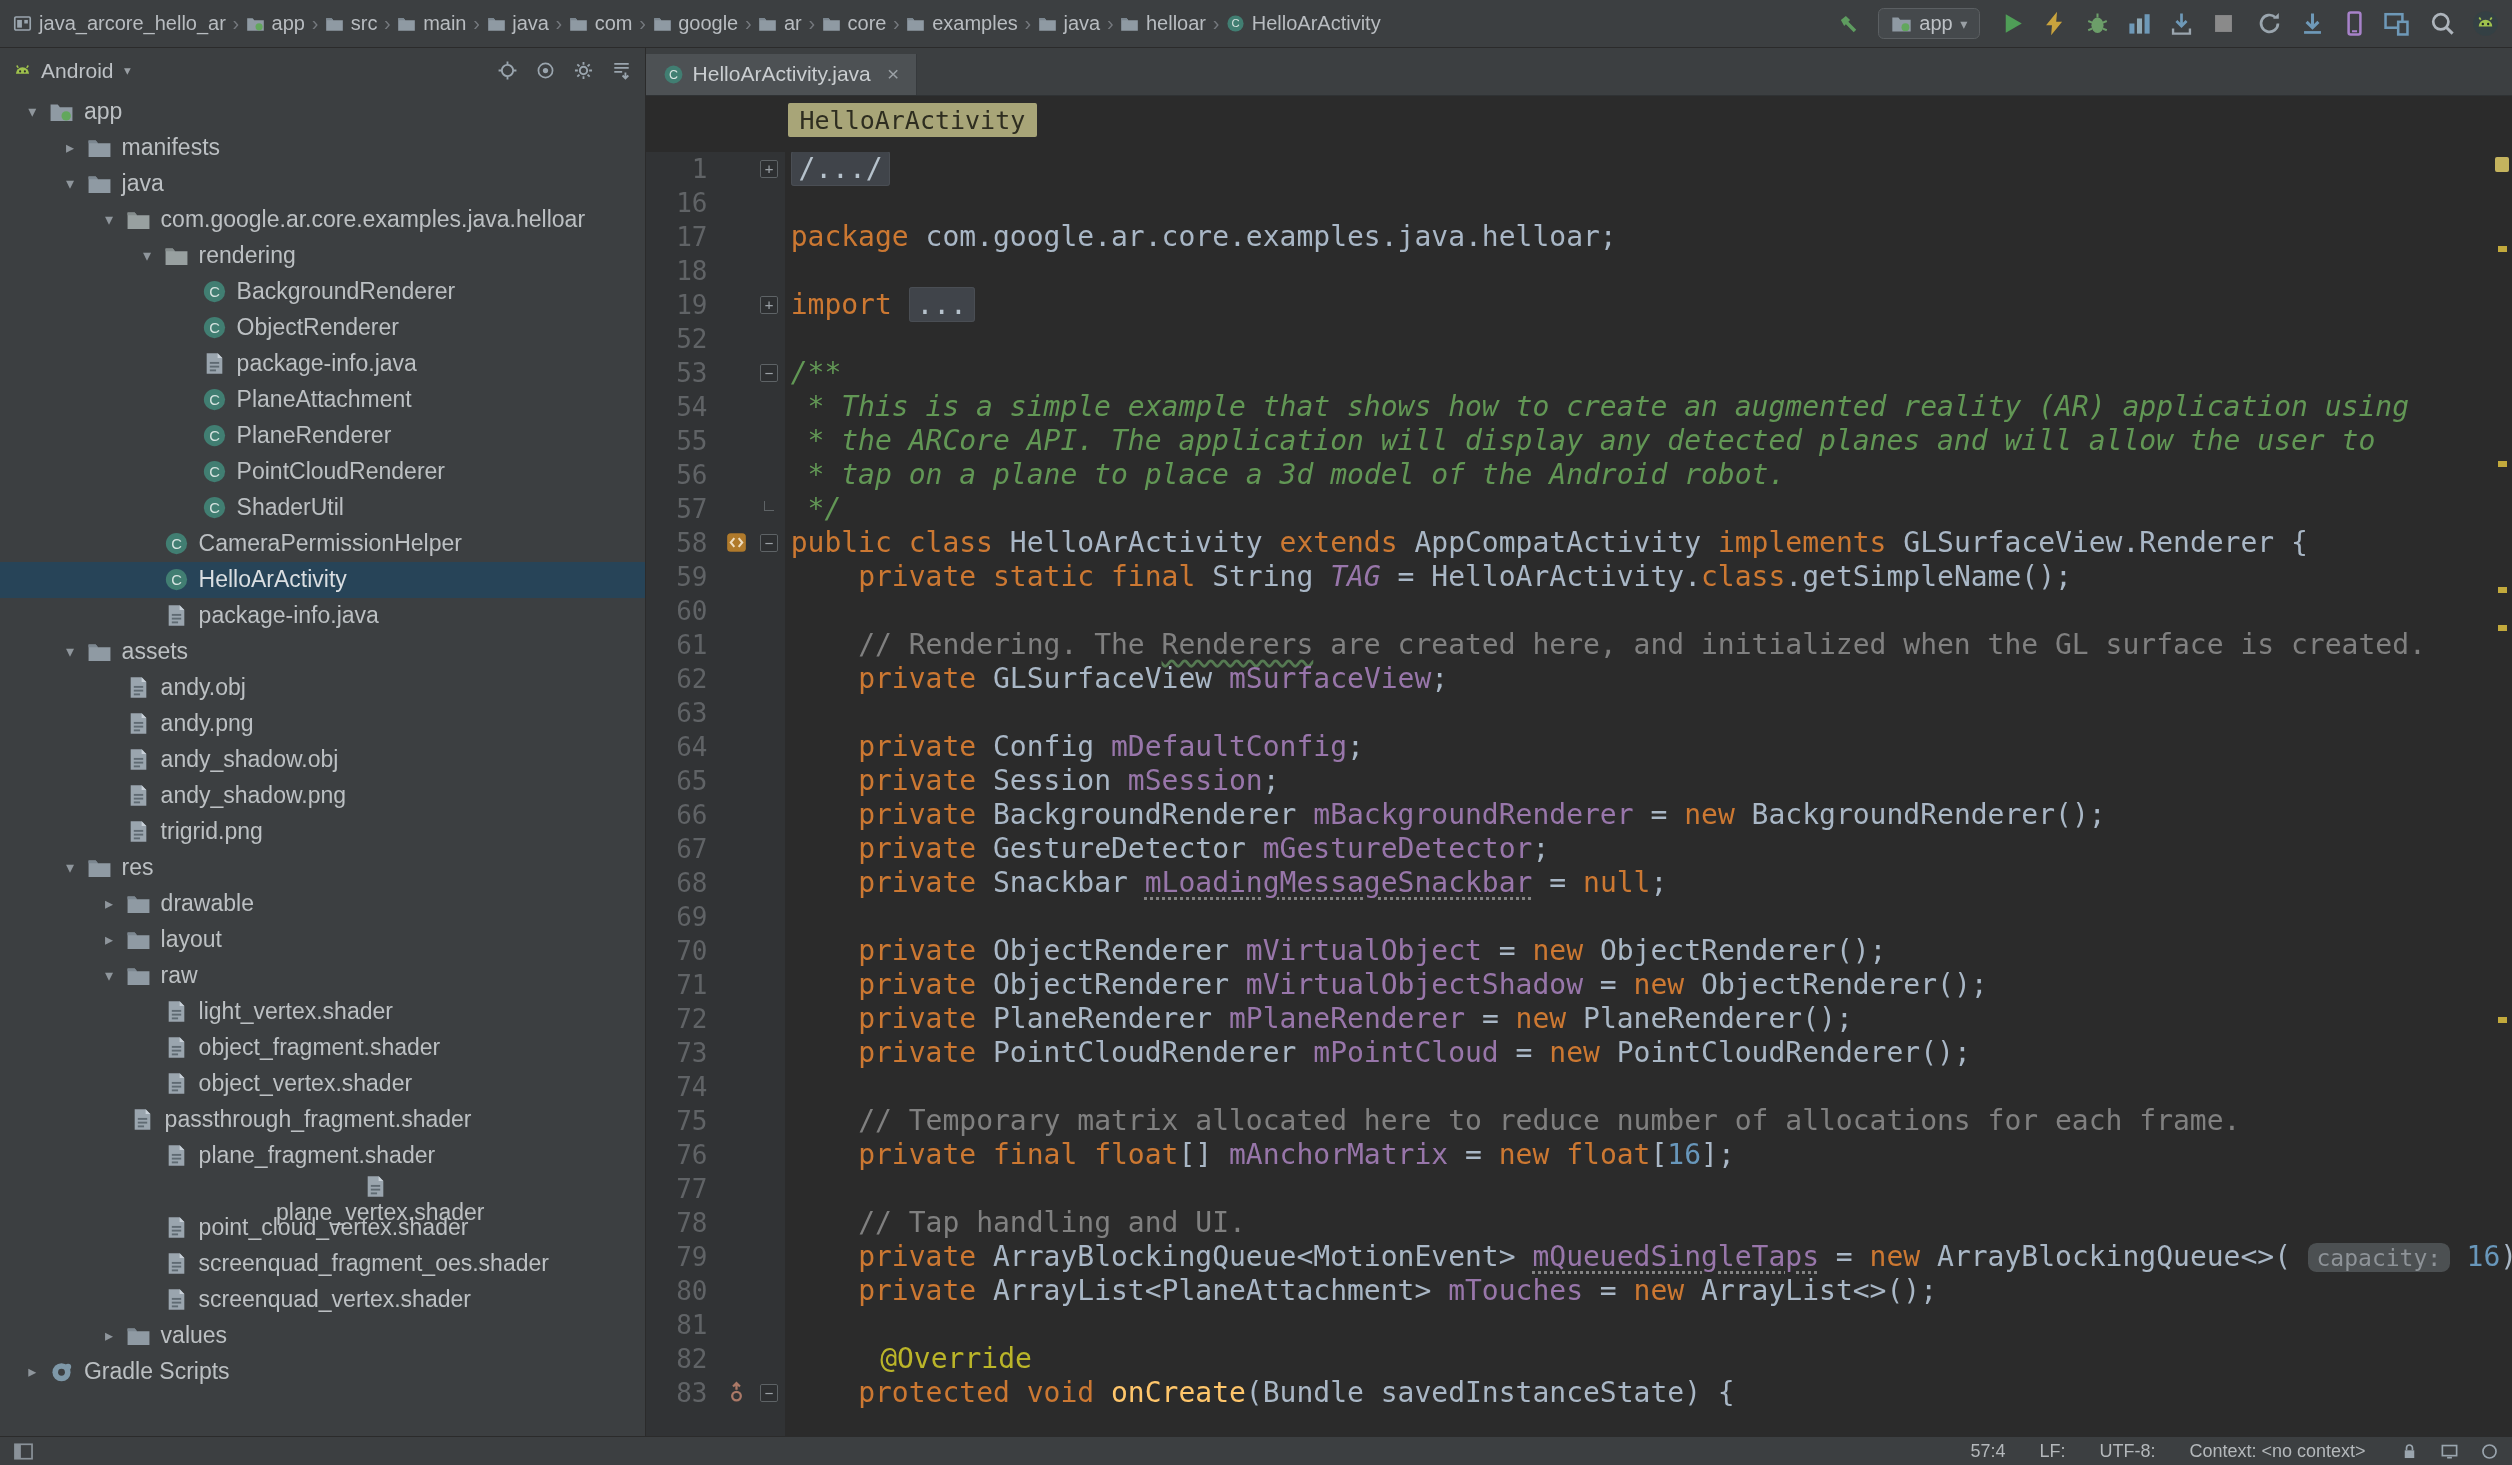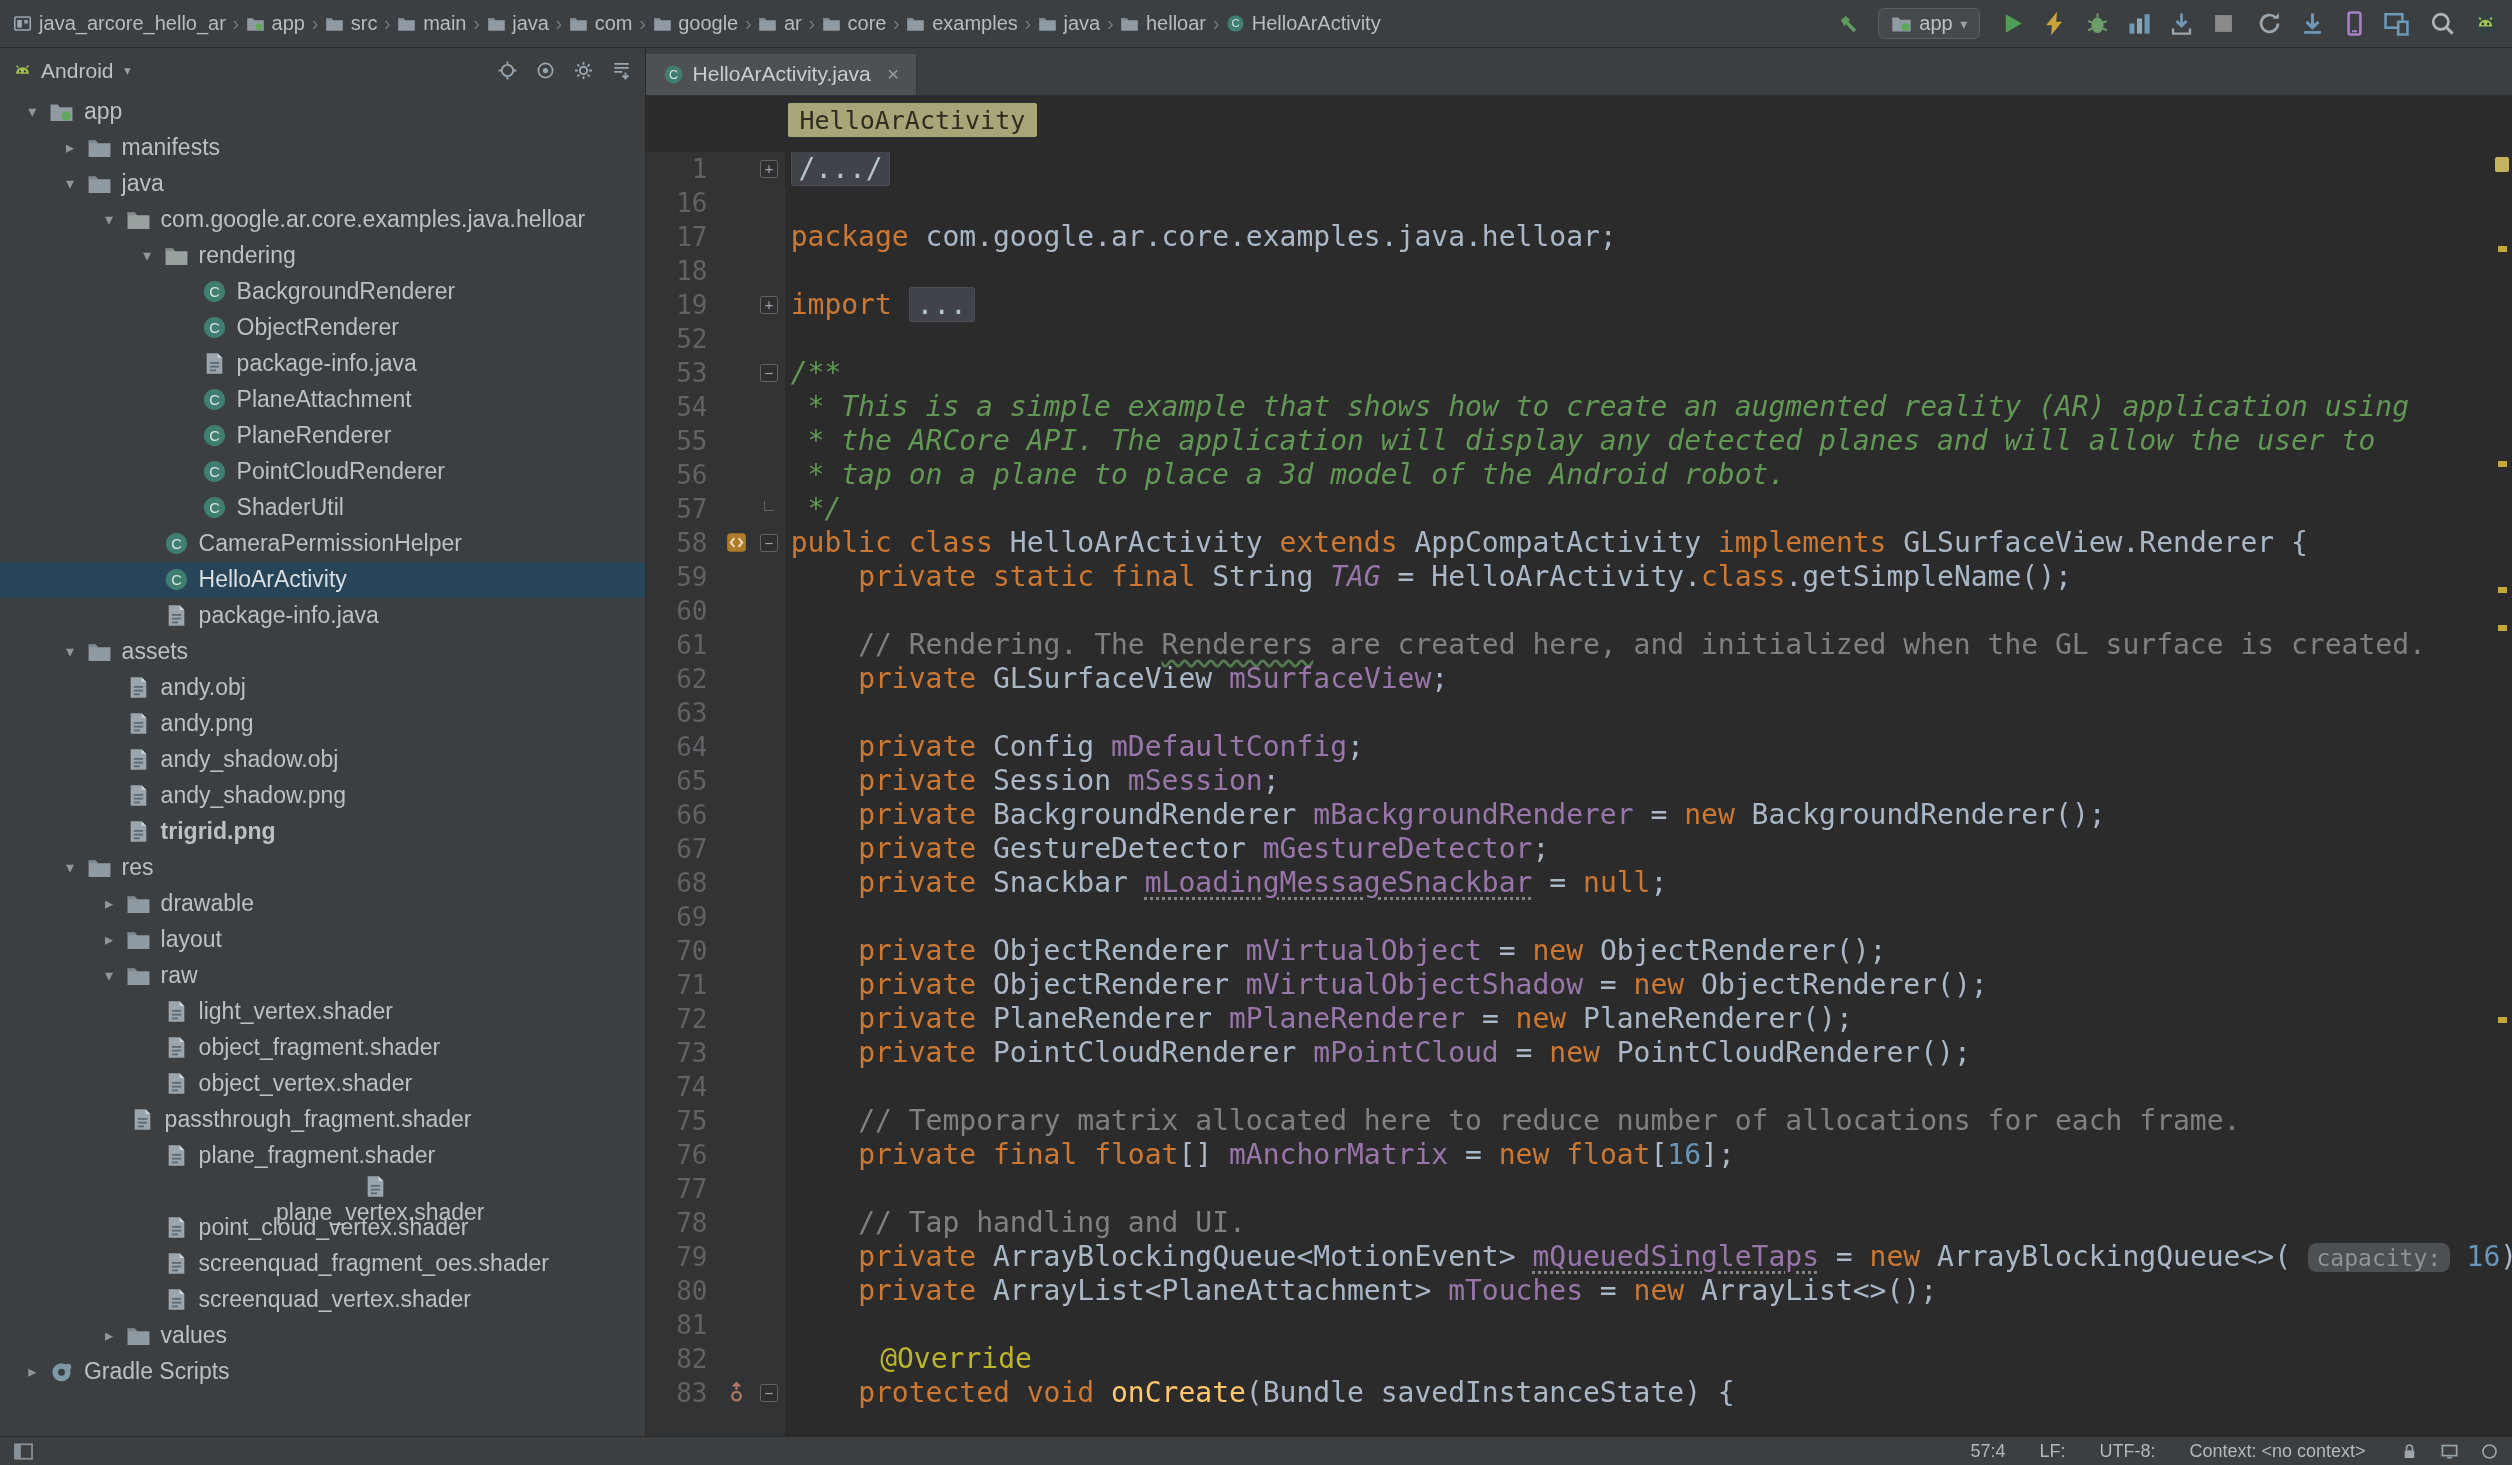--- a/index.html
+++ b/index.html
@@ -612,21 +612,21 @@
               <svg viewBox="0 0 16 16">
                 <path fill="#9AA5AE" d="M3 1.5h7l3 3v10H3z"></path>
                 <path fill="#C8D0D8" d="M10 1.5l3 3h-3z"></path>
                 <rect x="5" y="7" width="6" height="1.2" fill="#5f6a72"></rect>
                 <rect x="5" y="9.4" width="6" height="1.2" fill="#5f6a72"></rect>
                 <rect x="5" y="11.8" width="4" height="1.2" fill="#5f6a72"></rect>
               </svg>
             </span>
             <span class="tree-label">andy_shadow.png</span>
           </div>
-          <div class="tree-row" style="padding-left: 92px; font-weight: bold;">
+          <div class="tree-row" style="padding-left: 92px;">
             <span class="chev"></span>
             <span class="icon">
               <svg viewBox="0 0 16 16">
                 <path fill="#9AA5AE" d="M3 1.5h7l3 3v10H3z"></path>
                 <path fill="#C8D0D8" d="M10 1.5l3 3h-3z"></path>
                 <rect x="5" y="7" width="6" height="1.2" fill="#5f6a72"></rect>
                 <rect x="5" y="9.4" width="6" height="1.2" fill="#5f6a72"></rect>
                 <rect x="5" y="11.8" width="4" height="1.2" fill="#5f6a72"></rect>
               </svg>
             </span>

